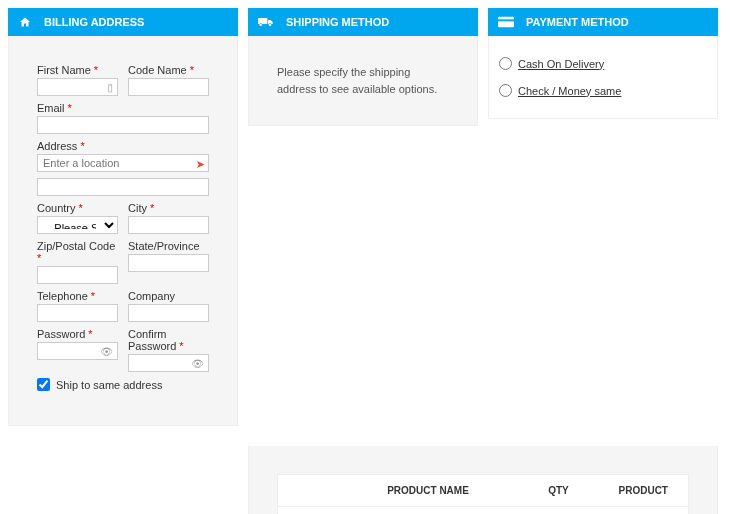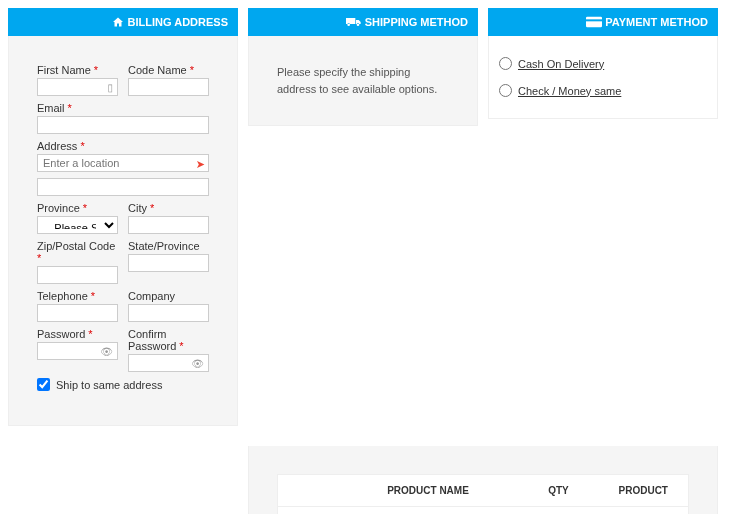--- a/index.html
+++ b/index.html
@@ -18,22 +18,21 @@
     align-items: start;
   }
   .panel-header {
     background: #00a7ef;
     color: #fff;
     padding: 8px 10px;
     font-weight: bold;
     font-size: 11px;
     display: flex;
     align-items: center;
-    gap: 3px;
-    justify-content: flex-end;
+    gap: 12px;
   }
   .panel-header .icon { display:inline-flex; }
   .panel-body {
     background: #f5f5f5;
     padding: 28px;
     border:1px solid #eee;
     border-top:none;
   }
   .panel-body.white { background:#fff; }
   .form-row { display:flex; gap:10px; margin-bottom:6px; }
@@ -116,21 +115,21 @@
           </div>
         </div>
       </div>
       <div class="form-row">
         <div class="form-col full">
           <input type="text" style="">
         </div>
       </div>
       <div class="form-row">
         <div class="form-col">
-          <label class="req">Province</label>
+          <label class="req">Country</label>
           <select>
             <option>--Please Select--</option>
           </select>
         </div>
         <div class="form-col">
           <label class="req">City</label>
           <input type="text" style="">
         </div>
       </div>
       <div class="form-row">

